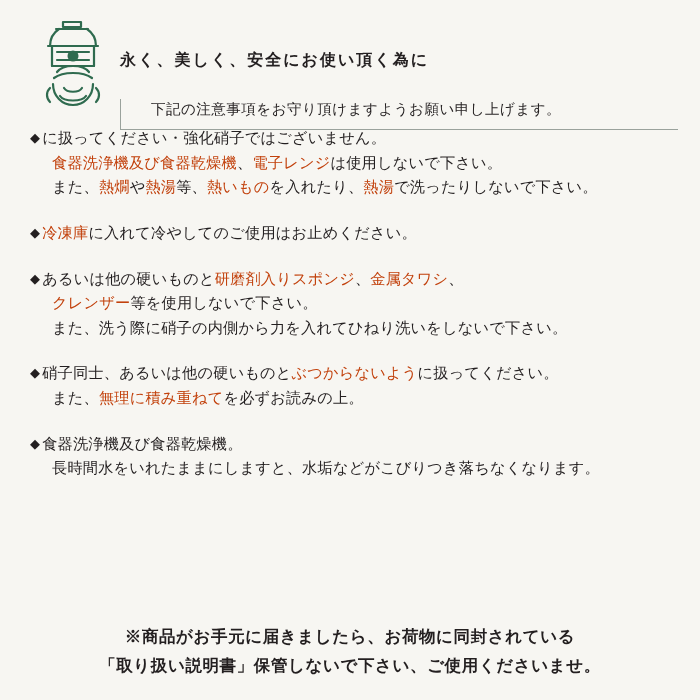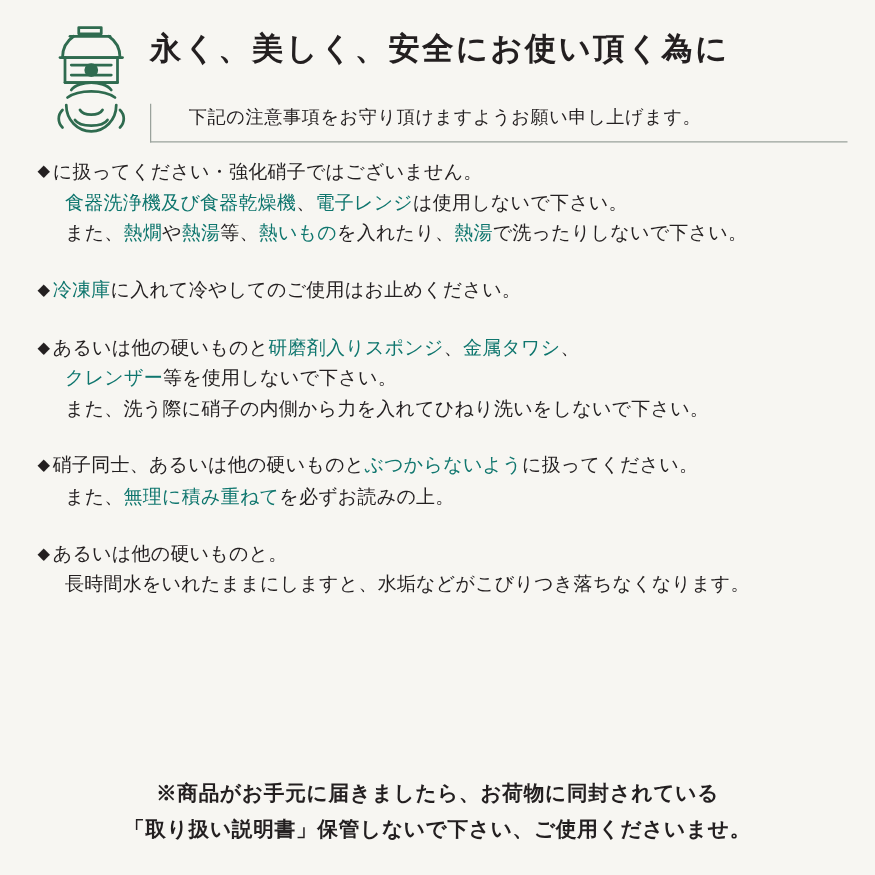--- a/index.html
+++ b/index.html
@@ -34,25 +34,26 @@
     width: 86px;
     height: 96px;
   }
   .header-text {
     position: absolute;
     left: 120px;
     top: 22px;
     right: 22px;
   }
   .title {
-    font-size: 25px;
+    font-size: 16px;
     letter-spacing: 2px;
     color: #231f20;
     font-weight: bold;
     white-space: nowrap;
+    margin-top: 28px;
   }
   .subtitle-wrap {
     margin-top: 28px;
     border-left: 1px solid #9aa29c;
     border-bottom: 1px solid #9aa29c;
     height: 30px;
     position: relative;
   }
   .subtitle {
     position: absolute;
@@ -83,42 +84,41 @@
   .line.sub {
     padding-left: 22px;
   }
   .diamond {
     display: inline-block;
     transform: translateY(-1px);
     margin-right: 2px;
     font-size: 13px;
   }
   .red {
-    color: #0f766e;
+    color: #c2410c;
   }
   .dark {
     color: #231f20;
   }
 
   
   .footer {
     position: absolute;
     left: 0;
     right: 0;
     bottom: 20px;
     text-align: center;
   }
   .footer-line {
     font-size: 16.5px;
     line-height: 1.75;
     letter-spacing: 0.6px;
     font-weight: bold;
     color: #231f20;
     white-space: nowrap;
-    font-family: Liberation Mono, monospace;
   }
 </style>
 </head>
 <body>
 
 <div class="page">
 
   <div class="header">
     <div class="lantern">
       <svg viewBox="0 0 86 96" width="86" height="96" aria-hidden="true">
@@ -166,21 +166,21 @@
       <div class="item">
         <div class="line lead"><span class="diamond">◆</span><span class="dark">あるいは他の硬いものと</span><span class="red">研磨剤入りスポンジ</span><span class="dark">、</span><span class="red">金属タワシ</span><span class="dark">、</span></div>
         <div class="line sub"><span class="red">クレンザー</span><span class="dark">等を使用しないで下さい。</span></div>
         <div class="line sub"><span class="dark">また、洗う際に硝子の内側から力を入れてひねり洗いをしないで下さい。</span></div>
       </div>
       <div class="item">
         <div class="line lead"><span class="diamond">◆</span><span class="dark">硝子同士、あるいは他の硬いものと</span><span class="red">ぶつからないよう</span><span class="dark">に扱ってください。</span></div>
         <div class="line sub"><span class="dark">また、</span><span class="red">無理に積み重ねて</span><span class="dark">を必ずお読みの上。</span></div>
       </div>
       <div class="item">
-        <div class="line lead"><span class="diamond">◆</span><span class="dark">あるいは他の硬いものと。</span></div>
+        <div class="line lead"><span class="diamond">◆</span><span class="dark">食器洗浄機及び食器乾燥機。</span></div>
         <div class="line sub"><span class="dark">長時間水をいれたままにしますと、水垢などがこびりつき落ちなくなります。</span></div>
       </div>
     </div>
 
   <div class="footer">
     <div class="footer-line">※商品がお手元に届きましたら、お荷物に同封されている</div>
     <div class="footer-line">「取り扱い説明書」保管しないで下さい、ご使用くださいませ。</div>
   </div>
 
 </div>

